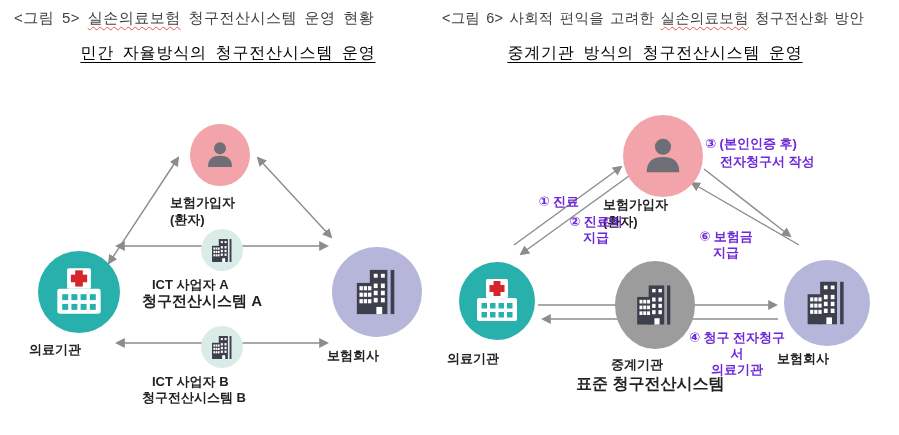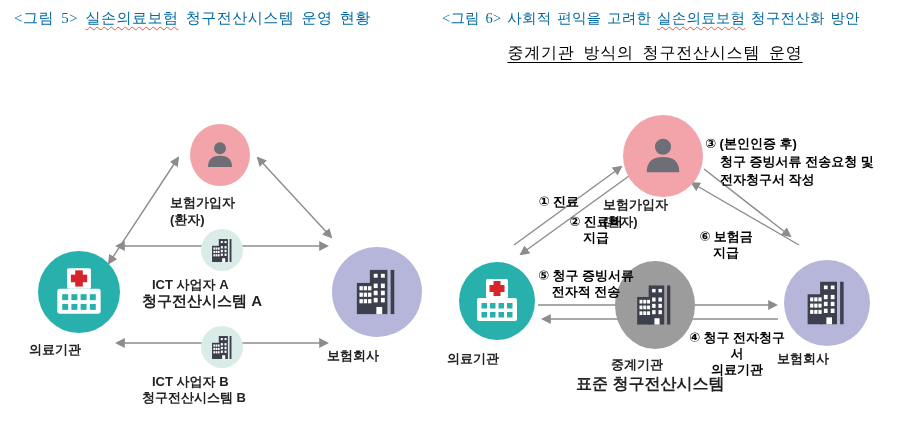--- a/index.html
+++ b/index.html
@@ -1,21 +1,21 @@
 <!DOCTYPE html>
 <html style="--pink: #f2a4aa; --teal: #28b1ac; --lavender: #b5b6da; --mint: #d9ece8; --gray: #9c9c9c; --dark: #3c3f4c; --person_gray: #6d6e76; --red_cross: #d6252b; --arrow: #8c8c8c;"><head>
 <meta charset="utf-8">
 <style>
   html,body{margin:0;padding:0;background:#ffffff;}
   .page{position:relative;width:899px;height:435px;background:#fff;overflow:hidden;
         font-family:"Liberation Sans","DejaVu Sans",sans-serif;color:#1f1f1f;}
   .arrows{position:absolute;left:0;top:0;z-index:1;}
   .ar{stroke:var(--arrow,#8c8c8c);stroke-width:1.4;}
-  .caption{position:absolute;z-index:3;font-family:Liberation Serif, serif;
-           font-size:15px;color:#0369a1;letter-spacing:0.5px;word-spacing:3px;white-space:nowrap;}
+  .caption{position:absolute;z-index:3;font-family:Liberation Sans, sans-serif;
+           font-size:15px;color:#404040;letter-spacing:0.5px;word-spacing:3px;white-space:nowrap;}
   .cap5{left:14px;top:9px;}
   .cap6{left:442px;top:9px;font-size:14.5px;letter-spacing:0.2px;word-spacing:2px;}
   .wavy{text-decoration:underline;text-decoration-style:wavy;
         text-decoration-color:#e2574a;text-decoration-thickness:1px;text-underline-offset:3px;}
   .subtitle{position:absolute;z-index:3;font-family:"Liberation Serif","DejaVu Serif",serif;
             font-size:16px;color:#000;text-align:center;letter-spacing:0.8px;word-spacing:4px;}
   .subtitle .u{text-decoration:underline;text-underline-offset:4px;text-decoration-thickness:1px;}
   .sub5{left:10px;top:43px;width:436px;}
   .sub6{left:440px;top:43px;width:430px;}
   .circle{position:absolute;z-index:2;border-radius:50%;display:flex;align-items:center;justify-content:center;}
@@ -36,21 +36,21 @@
   .l-insurer5{left:327px;top:347px;width:100px;}
   .l-icta-name{left:152px;top:276px;width:140px;}
   .l-icta-sys{left:142px;top:292px;width:160px;font-size:15px;}
   .l-ictb-name{left:152px;top:373px;width:140px;}
   .l-ictb-sys{left:142px;top:389px;width:160px;font-size:13px;}
   .l-patient6{left:603px;top:196px;width:100px;}
   .l-hospital6{left:447px;top:350px;width:100px;}
   .l-relay{left:611px;top:356px;width:100px;}
   .l-relay-sys{left:576px;top:375px;width:170px;font-size:16px;}
   .l-insurer6{left:777px;top:350px;width:100px;}
-  .flabel{position:absolute;z-index:3;font-weight:bold;font-size:13px;line-height:16px;color:#000000;}
+  .flabel{position:absolute;z-index:3;font-weight:bold;font-size:13px;line-height:16px;color:#6d28d9;}
   .flabel span{display:block;}
   .f1{left:509px;top:194px;width:70px;text-align:right;}
   .f2{left:561px;top:214px;width:70px;text-align:center;}
   .f3{left:705px;top:135px;width:195px;text-align:left;line-height:18px;}
   .f3 span + span{padding-left:15px;}
   .f6{left:686px;top:229px;width:80px;text-align:center;}
   .f5{left:531px;top:268px;width:110px;text-align:center;}
   .f4{left:687px;top:330px;width:100px;text-align:center;}
   .icon{display:block;}
   .bd{fill:var(--dark,#3c3f4c);}
@@ -133,20 +133,23 @@
     <span>&lt;그림 5&gt;</span>
     <span class="wavy">실손의료보험</span>
     <span>청구전산시스템 운영 현황</span>
   </div>
   <div class="caption cap6">
     <span>&lt;그림 6&gt; 사회적 편익을 고려한</span>
     <span class="wavy">실손의료보험</span>
     <span>청구전산화 방안</span>
   </div>
 
+  <div class="subtitle sub5">
+    <span class="u">민간 자율방식의 청구전산시스템 운영</span>
+  </div>
   <div class="subtitle sub6">
     <span class="u">중계기관 방식의 청구전산시스템 운영</span>
   </div>
 
   <div class="circle n-patient5">
     <svg class="icon" width="34" height="34">
         <use href="#sym-person"></use>
       </svg>
   </div>
   <div class="nlabel l-patient5">
@@ -238,29 +241,24 @@
 
   <div class="flabel f1">
     <span>① 진료</span>
   </div>
   <div class="flabel f2">
     <span>② 진료비</span>
     <span>지급</span>
   </div>
   <div class="flabel f3">
     <span>③ (본인인증 후)</span>
-    <span>청구 증빙서류 전송요청 및</span>
     <span>전자청구서 작성</span>
   </div>
   <div class="flabel f4">
     <span>④ 청구 전자청구서</span>
     <span>의료기관</span>
   </div>
-  <div class="flabel f5">
-    <span>⑤ 청구 증빙서류</span>
-    <span>전자적 전송</span>
-  </div>
   <div class="flabel f6">
     <span>⑥ 보험금</span>
     <span>지급</span>
   </div>
 
 </div>
 
 </body></html>

